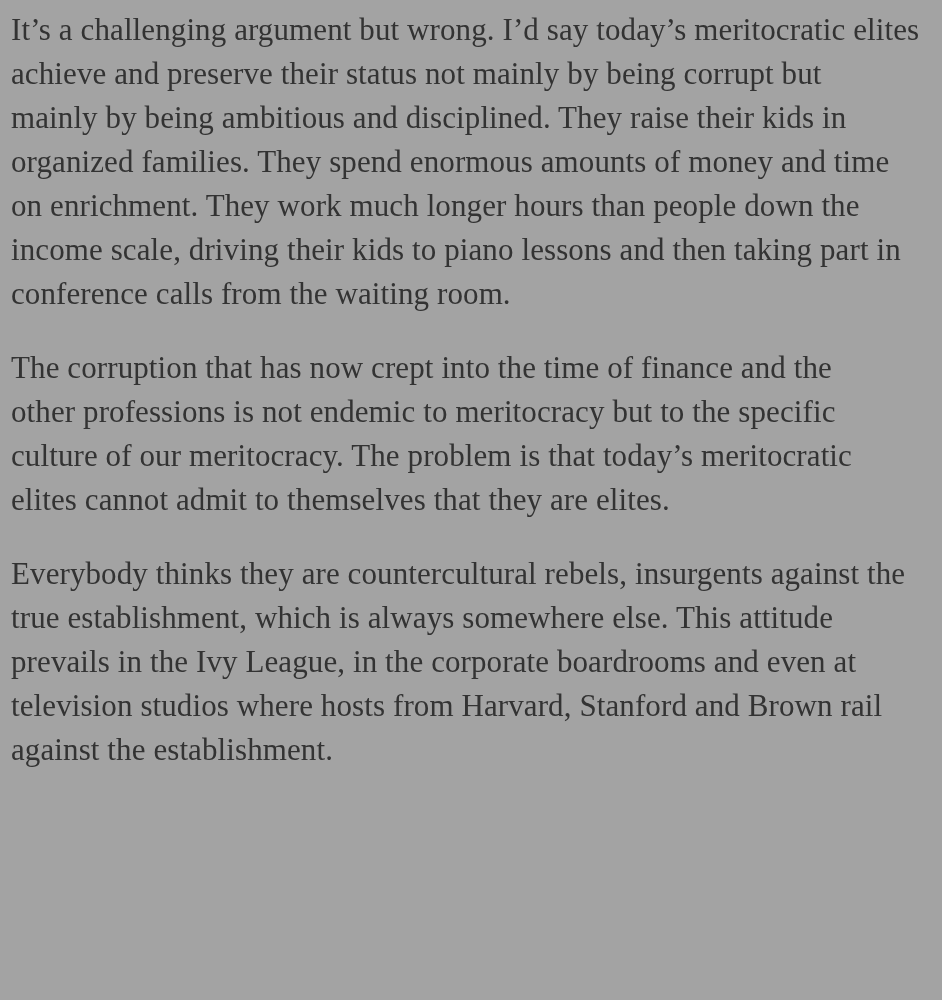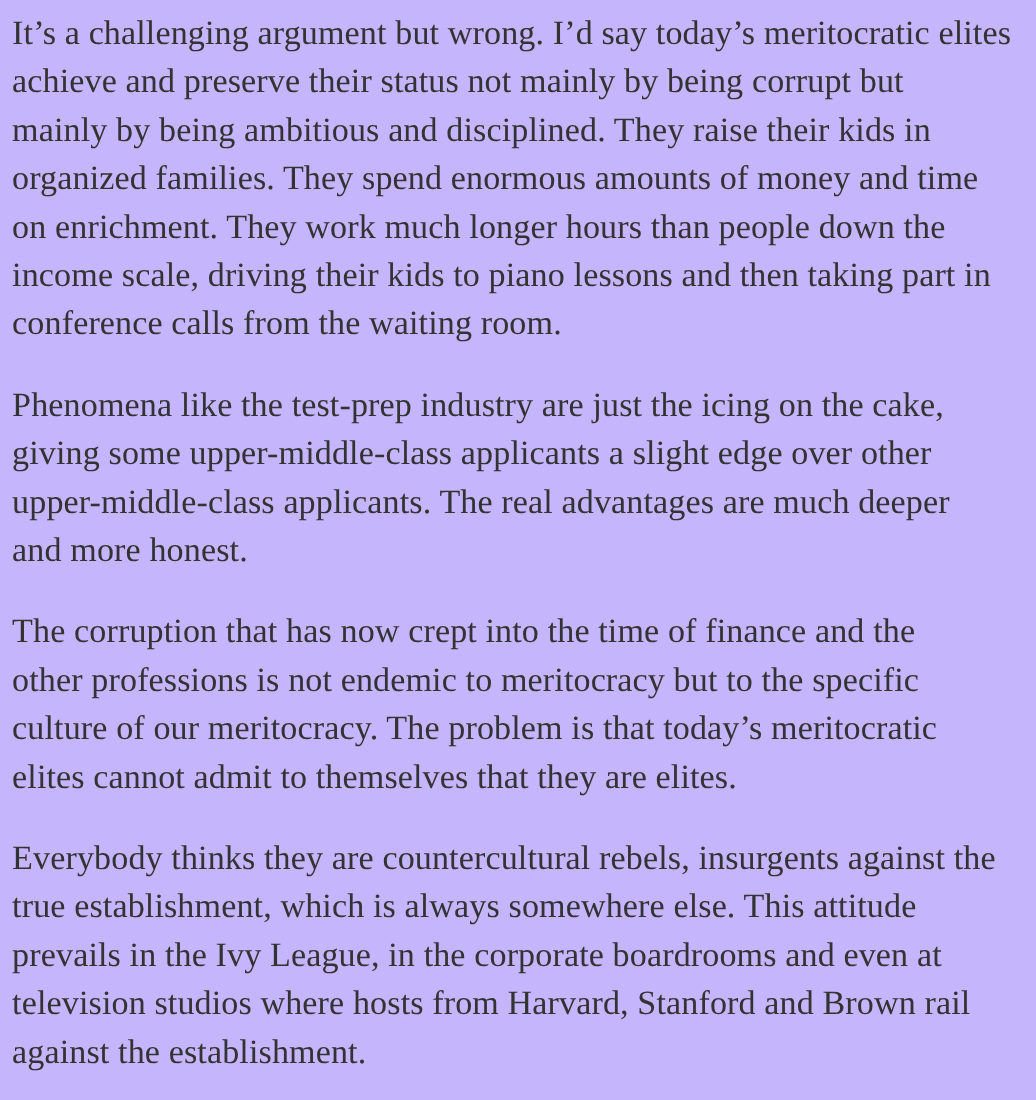--- a/index.html
+++ b/index.html
@@ -4,21 +4,21 @@
 <style>
   html, body {
     margin: 0;
     padding: 0;
     background: #ffffff;
   }
   .page {
     width: 942px;
     height: 1000px;
     overflow: hidden;
-    background: #c4b5fd;
+    background: #a3a3a3;
     box-sizing: border-box;
     padding: 8px 10px 0 11px;
   }
   .article-body {
     font-family: "Liberation Serif", "DejaVu Serif", serif;
     font-size: 31px;
     line-height: 44px;
     color: #333333;
     letter-spacing: 0.1px;
   }
@@ -35,24 +35,20 @@
 
 <div class="page">
   <div class="article-body">
     <p>It’s a challenging argument but wrong. I’d say today’s meritocratic elites
 achieve and preserve their status not mainly by being corrupt but
 mainly by being ambitious and disciplined. They raise their kids in
 organized families. They spend enormous amounts of money and time
 on enrichment. They work much longer hours than people down the
 income scale, driving their kids to piano lessons and then taking part in
 conference calls from the waiting room.</p>
-    <p>Phenomena like the test-prep industry are just the icing on the cake,
-giving some upper-middle-class applicants a slight edge over other
-upper-middle-class applicants. The real advantages are much deeper
-and more honest.</p>
     <p>The corruption that has now crept into the time of finance and the
 other professions is not endemic to meritocracy but to the specific
 culture of our meritocracy. The problem is that today’s meritocratic
 elites cannot admit to themselves that they are elites.</p>
     <p>Everybody thinks they are countercultural rebels, insurgents against the
 true establishment, which is always somewhere else. This attitude
 prevails in the Ivy League, in the corporate boardrooms and even at
 television studios where hosts from Harvard, Stanford and Brown rail
 against the establishment.</p>
   </div>

